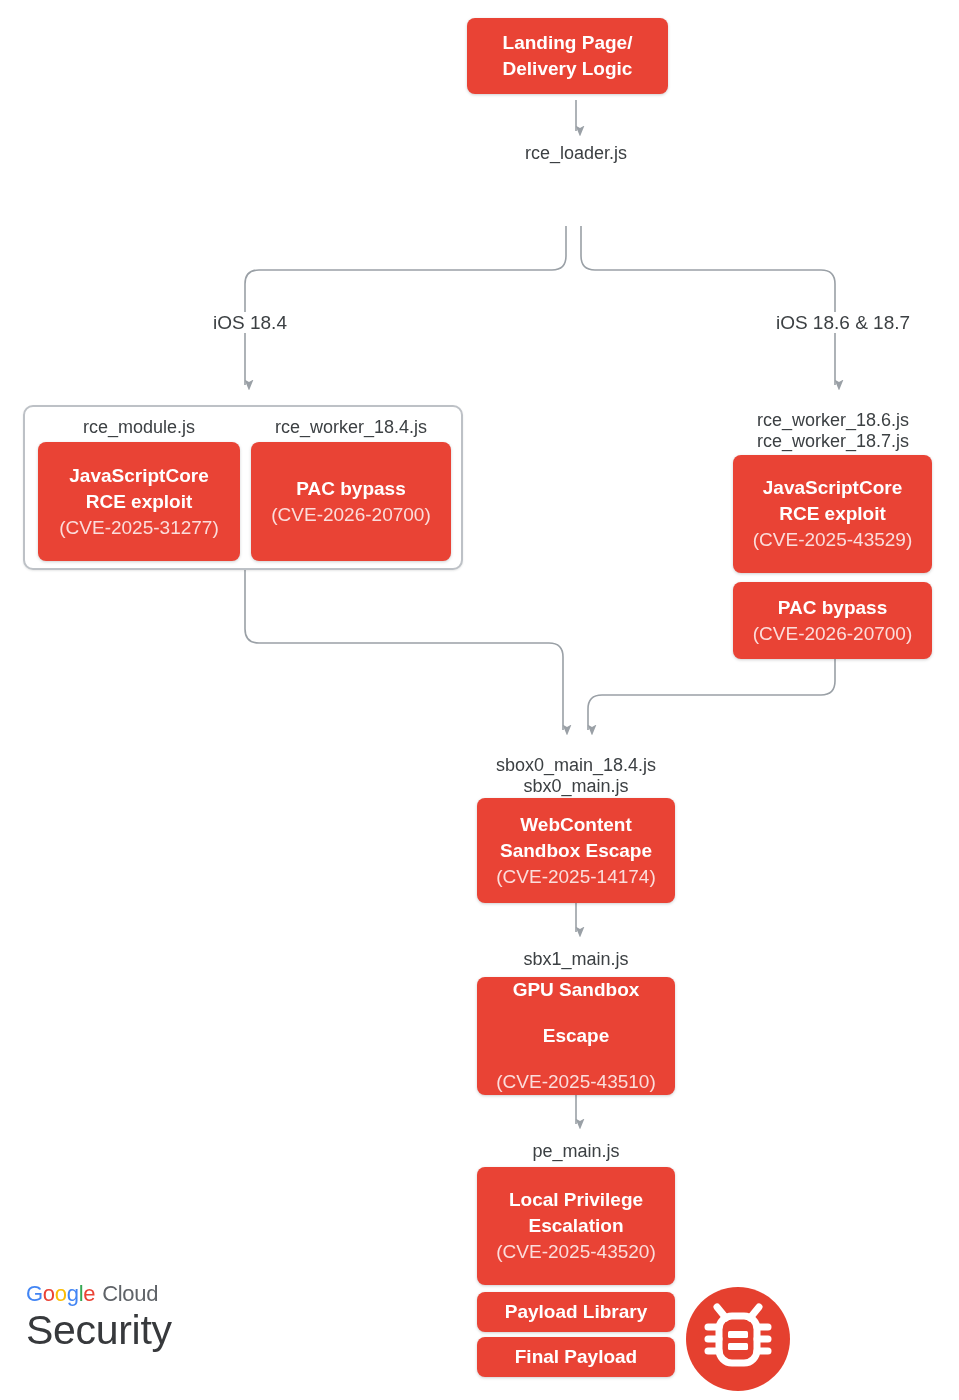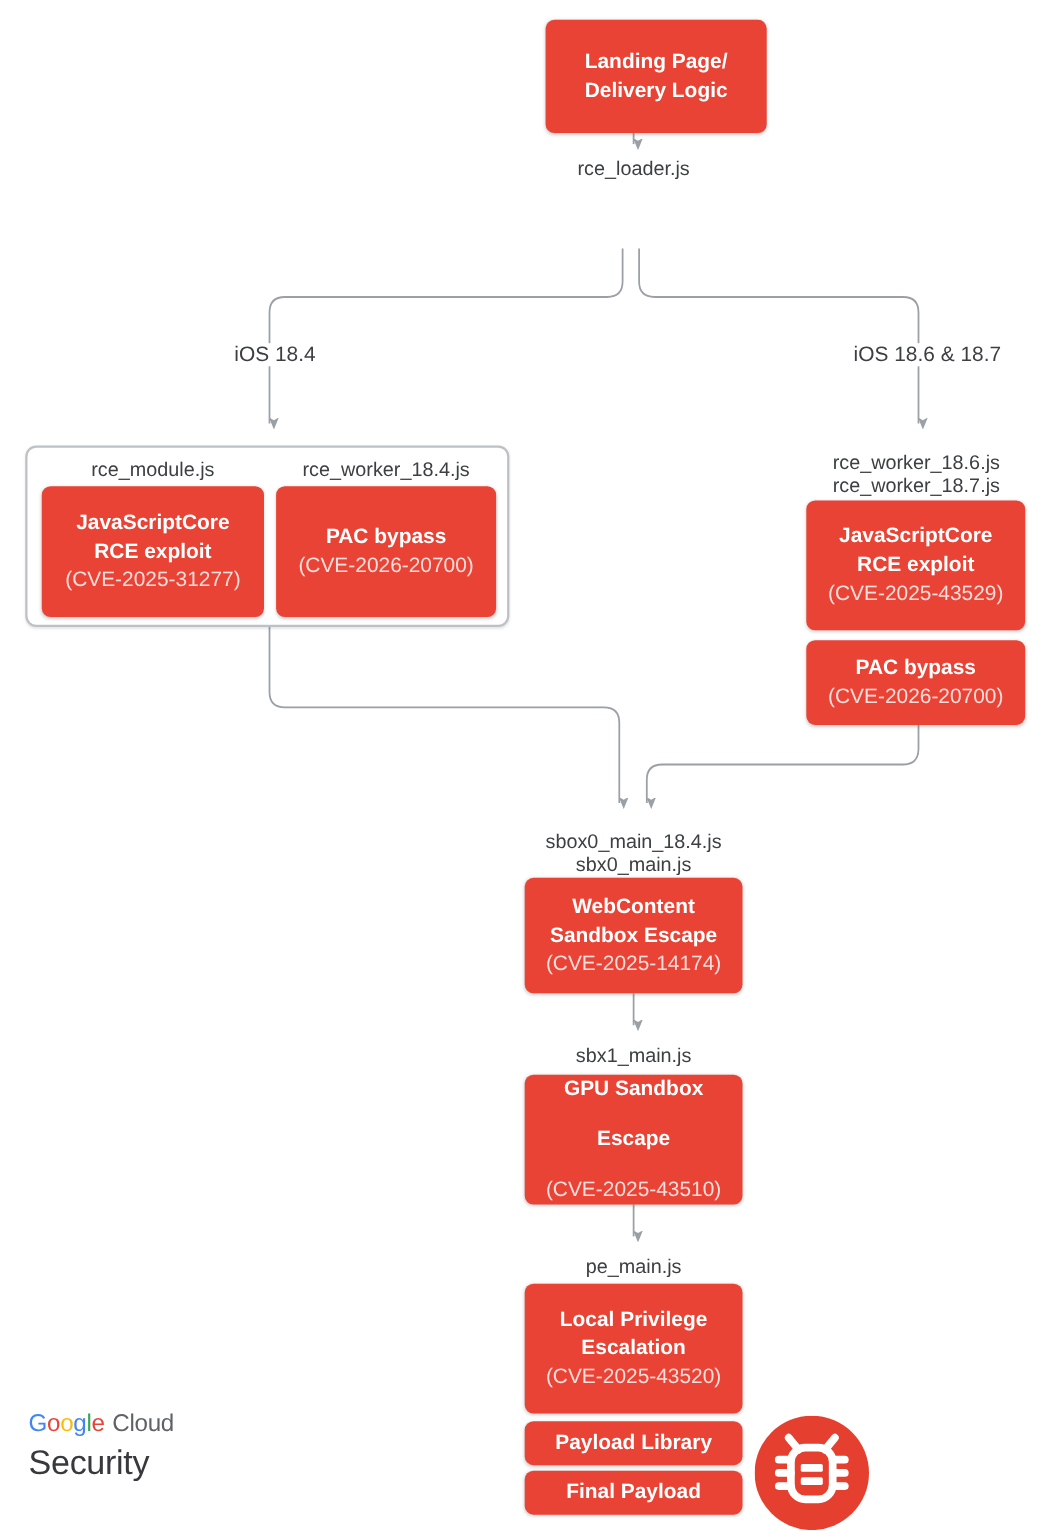--- a/index.html
+++ b/index.html
@@ -31,21 +31,21 @@
   .flabel {
     position:absolute; transform:translateX(-50%);
     font-size:18px; line-height:21px; color:var(--label,#3C4043);
     white-space:nowrap;
   }
   .branch { background:#fff; padding:0 6px; font-size:19px; }
 
   .footer-logo { position:absolute; }
   .logo-line1 { font-size:22px; line-height:26px; font-weight:500; letter-spacing:-0.3px; }
   .logo-line1 .cloud { color:#5F6368; font-weight:400; margin-left:7px; }
-  .security { font-size:31px; line-height:36px; font-weight:500; color:#37393C; letter-spacing:-0.3px; margin-top:5px; }
+  .security { font-size:41px; line-height:36px; font-weight:500; color:#37393C; letter-spacing:-0.3px; margin-top:5px; }
 
   .bug-badge { position:absolute; }
 </style>
 </head>
 <body>
 
 <div class="canvas">
 
   <svg class="connectors" viewBox="0 0 959 1400">
     <defs>
@@ -55,21 +55,21 @@
     </defs>
     <path class="link" d="M576,100 V131" marker-end="url(#ah)"></path>
     <path class="link" d="M566,226 V256 Q566,270 552,270 H259 Q245,270 245,284 V385" marker-end="url(#ah)"></path>
     <path class="link" d="M581,226 V256 Q581,270 595,270 H821 Q835,270 835,284 V385" marker-end="url(#ah)"></path>
     <path class="link" d="M245,570 V629 Q245,643 259,643 H549 Q563,643 563,657 V730" marker-end="url(#ah)"></path>
     <path class="link" d="M835,659 V681 Q835,695 821,695 H602 Q588,695 588,709 V730" marker-end="url(#ah)"></path>
     <path class="link" d="M576,903 V932" marker-end="url(#ah)"></path>
     <path class="link" d="M576,1095 V1124" marker-end="url(#ah)"></path>
   </svg>
 
-  <div class="node" style="left:496px; top:18px; width:201px; height:103px;">
+  <div class="node" style="left:467px; top:18px; width:201px; height:76px;">
     <div>Landing Page/</div>
     <div>Delivery Logic</div>
   </div>
 
   <div class="flabel" style="left:576px; top:143px;">rce_loader.js</div>
 
 
   <div class="flabel branch" style="left:250px; top:312px;">iOS 18.4</div>
   <div class="flabel branch" style="left:843px; top:312px;">iOS 18.6 &amp; 18.7</div>
 

